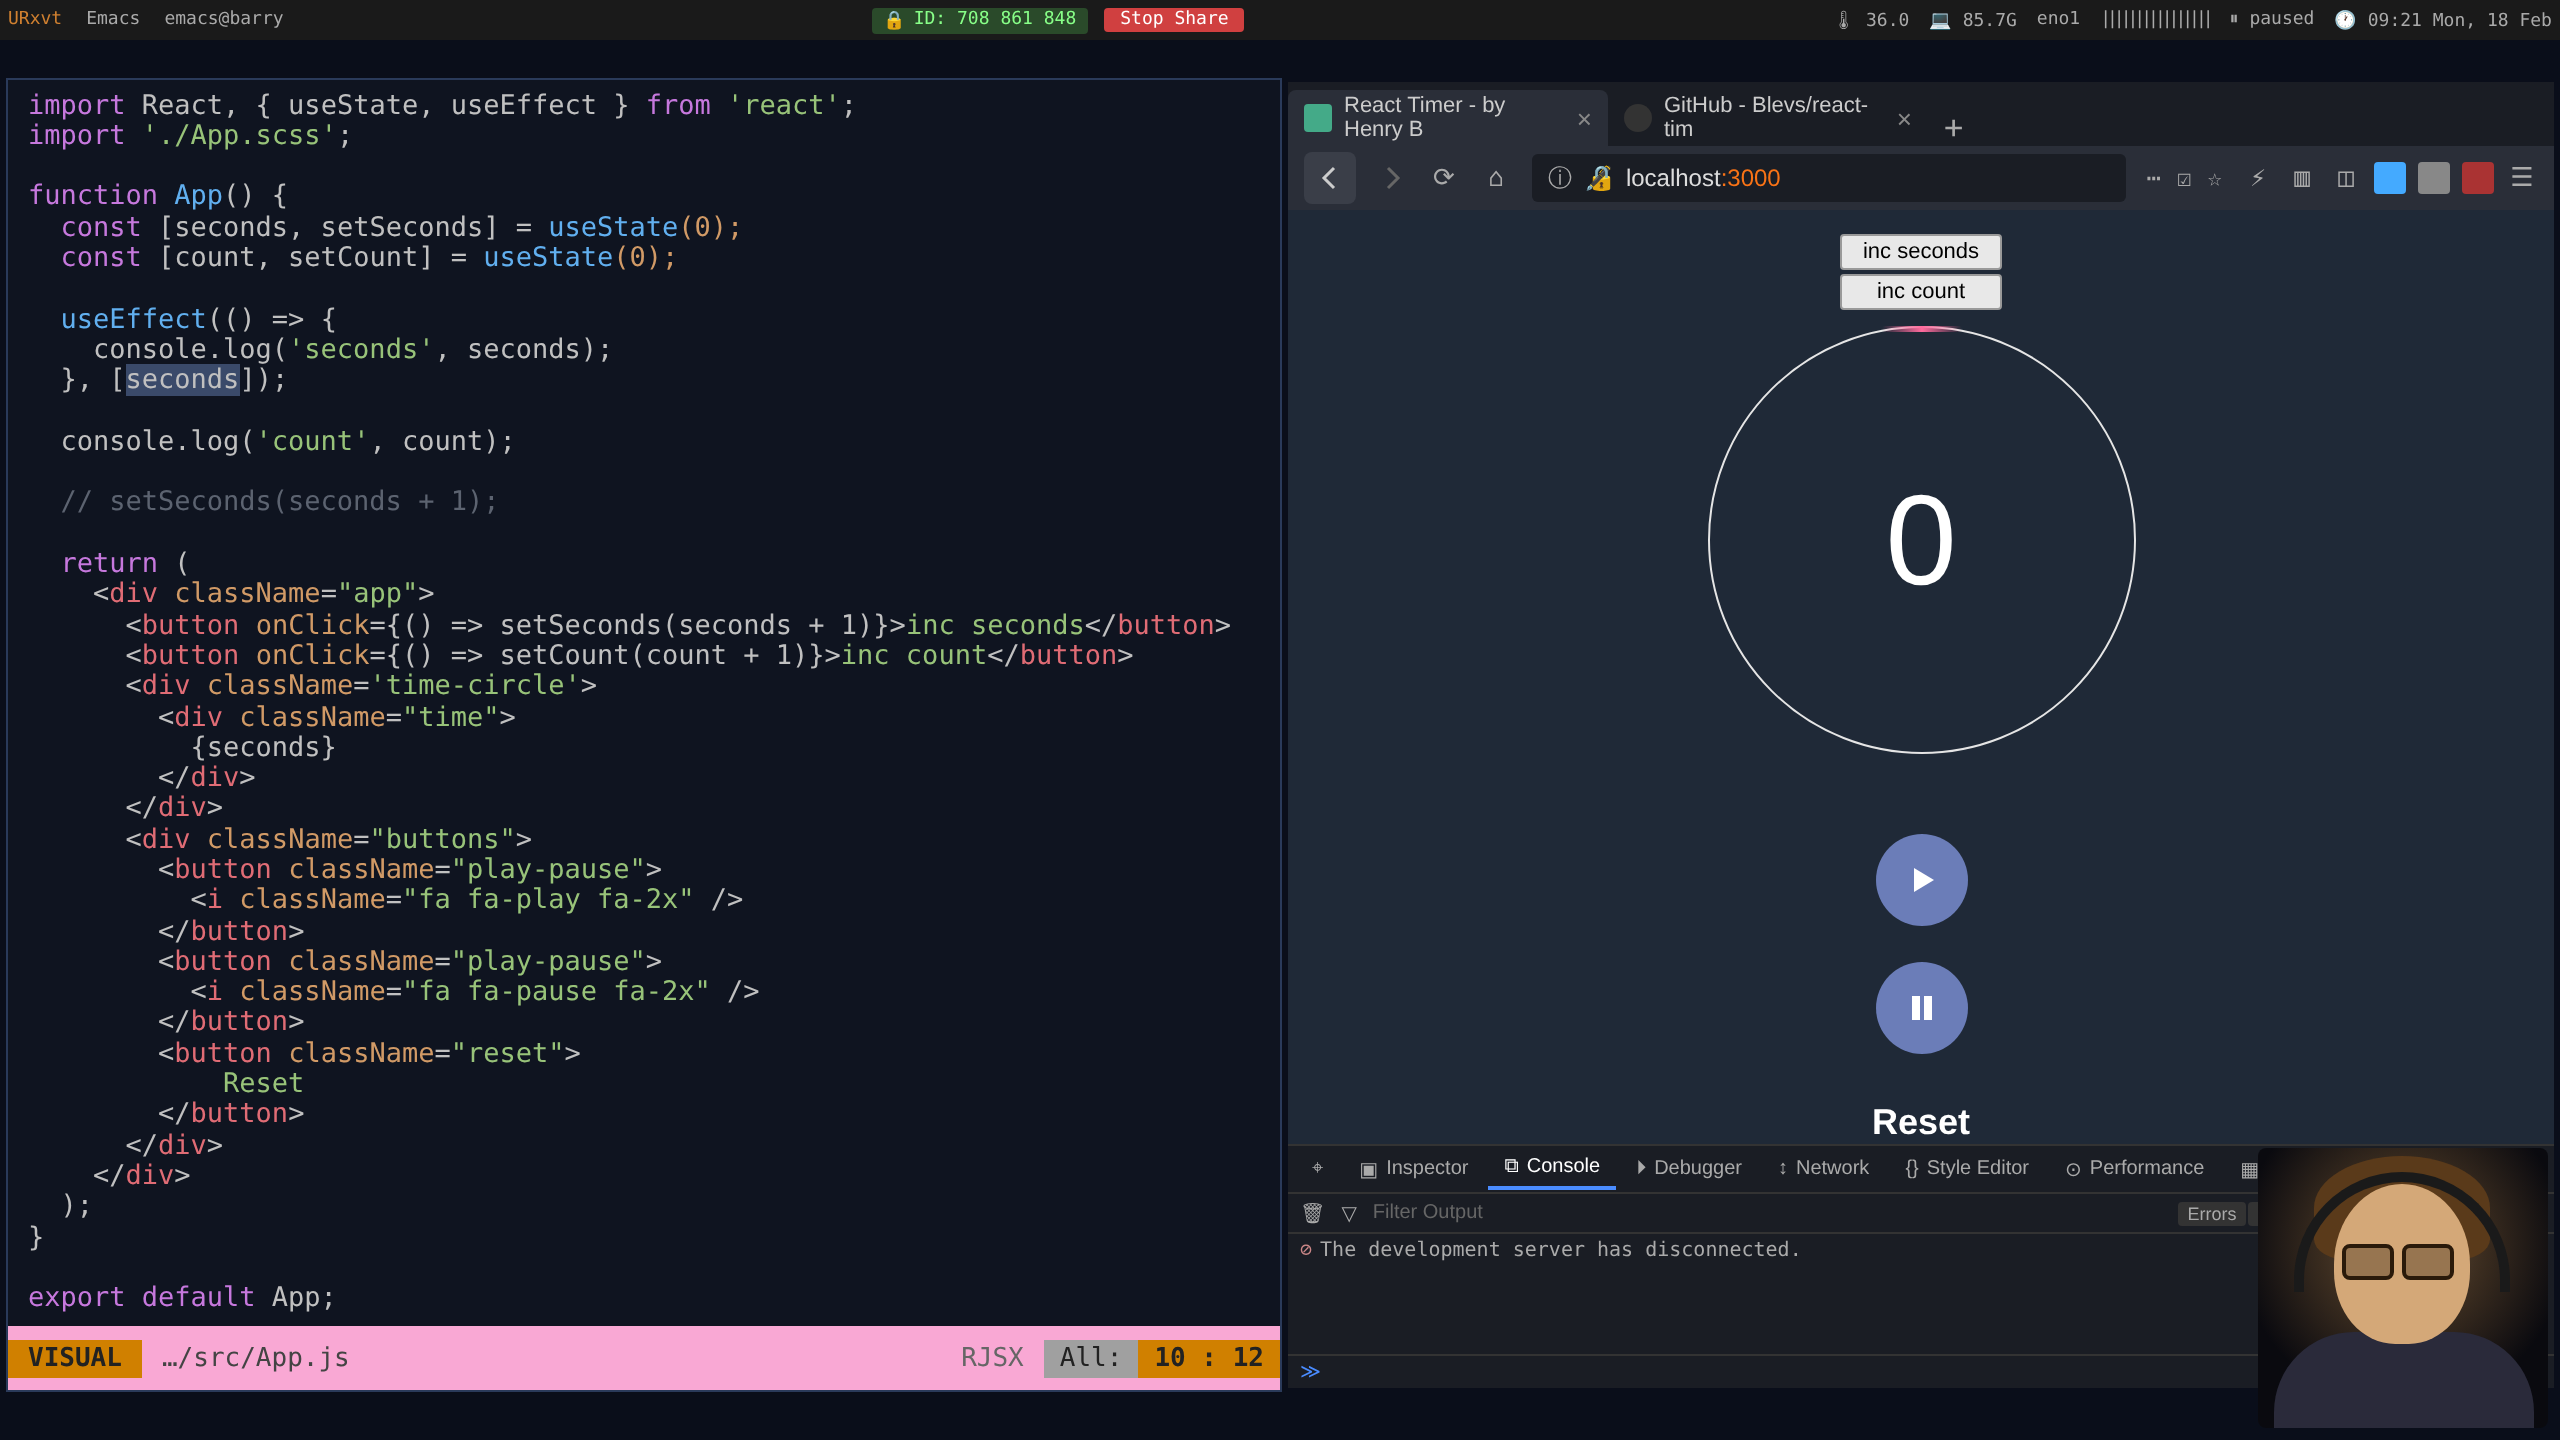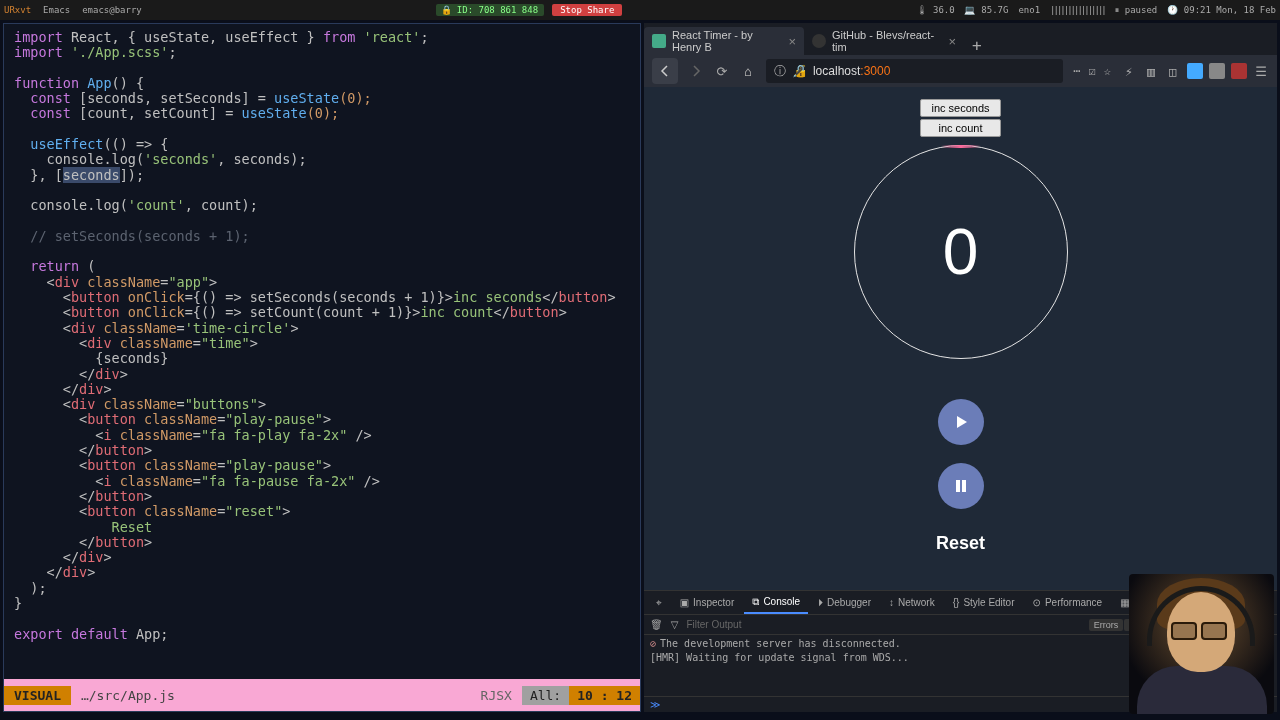--- a/index.html
+++ b/index.html
@@ -23,20 +23,21 @@
 .topbar-left span:first-child { color: #d08030; }
 .topbar-center { margin-left: auto; display: flex; align-items: center; gap: 8px; }
 .share-id { background: #2a4a2a; color: #8f8; padding: 1px 6px; border-radius: 2px; display: flex; align-items: center; gap: 4px; }
 .lock-icon { color: #6c6; }
 .stop-share { background: #d04040; color: #fff; padding: 1px 8px; border-radius: 2px; }
 .topbar-right { margin-left: auto; display: flex; gap: 10px; align-items: center; }
 .bars { letter-spacing: -2px; }
 .workarea {
   display: flex;
   height: 695px;
+  align-items: center;
 }
 .editor-pane {
   width: 638px;
   border: 1px solid #2a3a5a;
   background: #0f1420;
   display: flex;
   flex-direction: column;
   margin: 3px;
 }
 .code {
@@ -431,24 +432,20 @@
           <span class="dt-badge">Info</span>
           <span class="dt-badge">equests</span>
         </div>
       </div>
       <div class="dt-log">
         <div class="dt-line dt-disc">
             <span>⊘</span>
             <span class="dt-msg">The development server has disconnected.</span>
             <span class="dt-src">client.js:76</span>
           </div>
-        <div class="dt-line">
-            <span class="dt-msg">[HMR] Waiting for update signal from WDS...</span>
-            <span class="dt-src">log.js:24</span>
-          </div>
       </div>
       <div class="dt-prompt">≫</div>
     </div>
   </div>
 </div>
 
 <div class="webcam">
   <div class="shirt"></div>
   <div class="hair"></div>
   <div class="face"></div>

